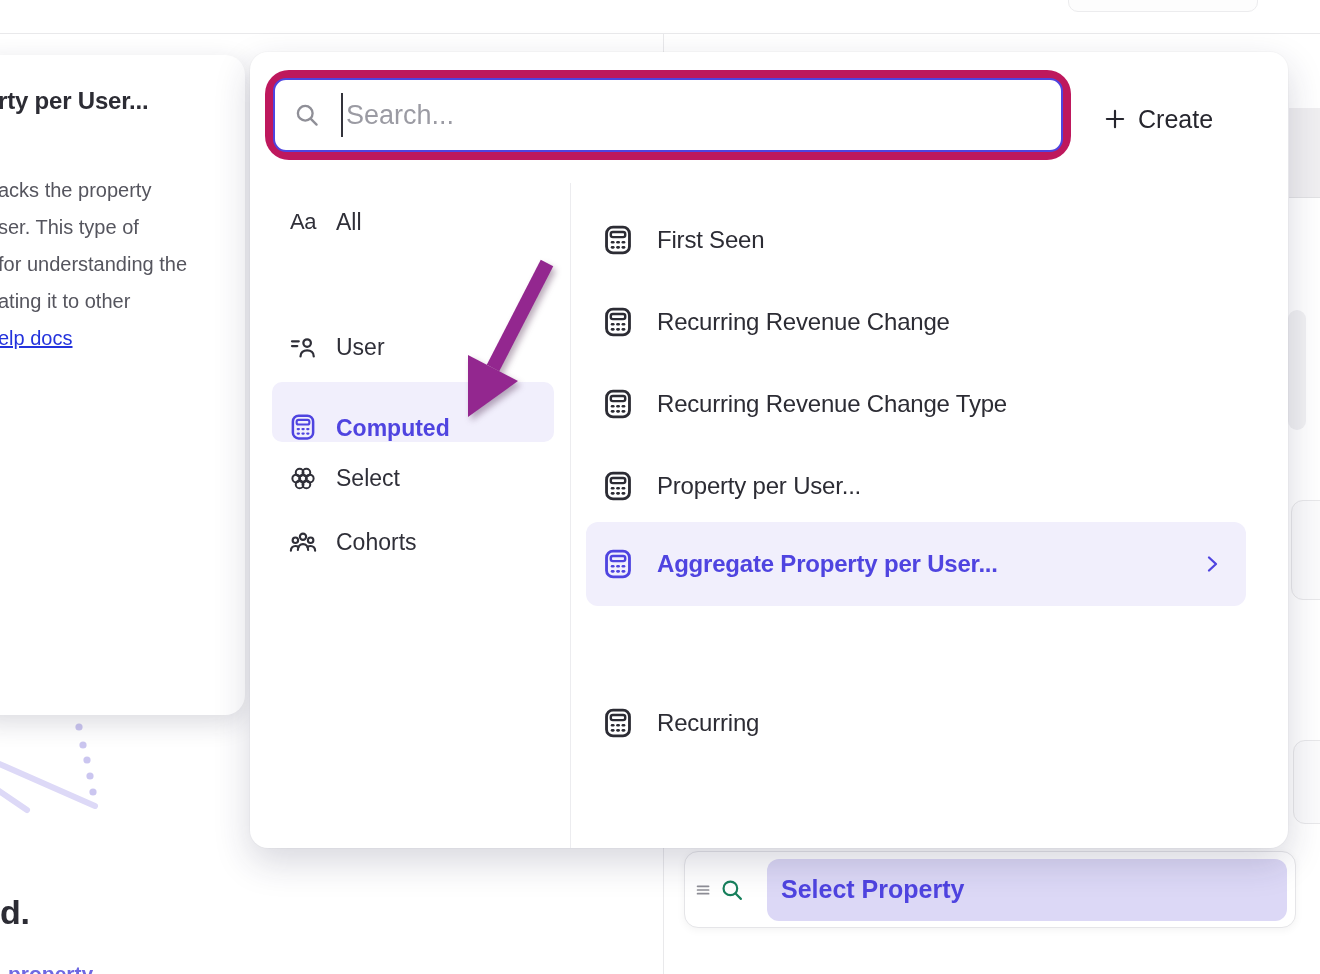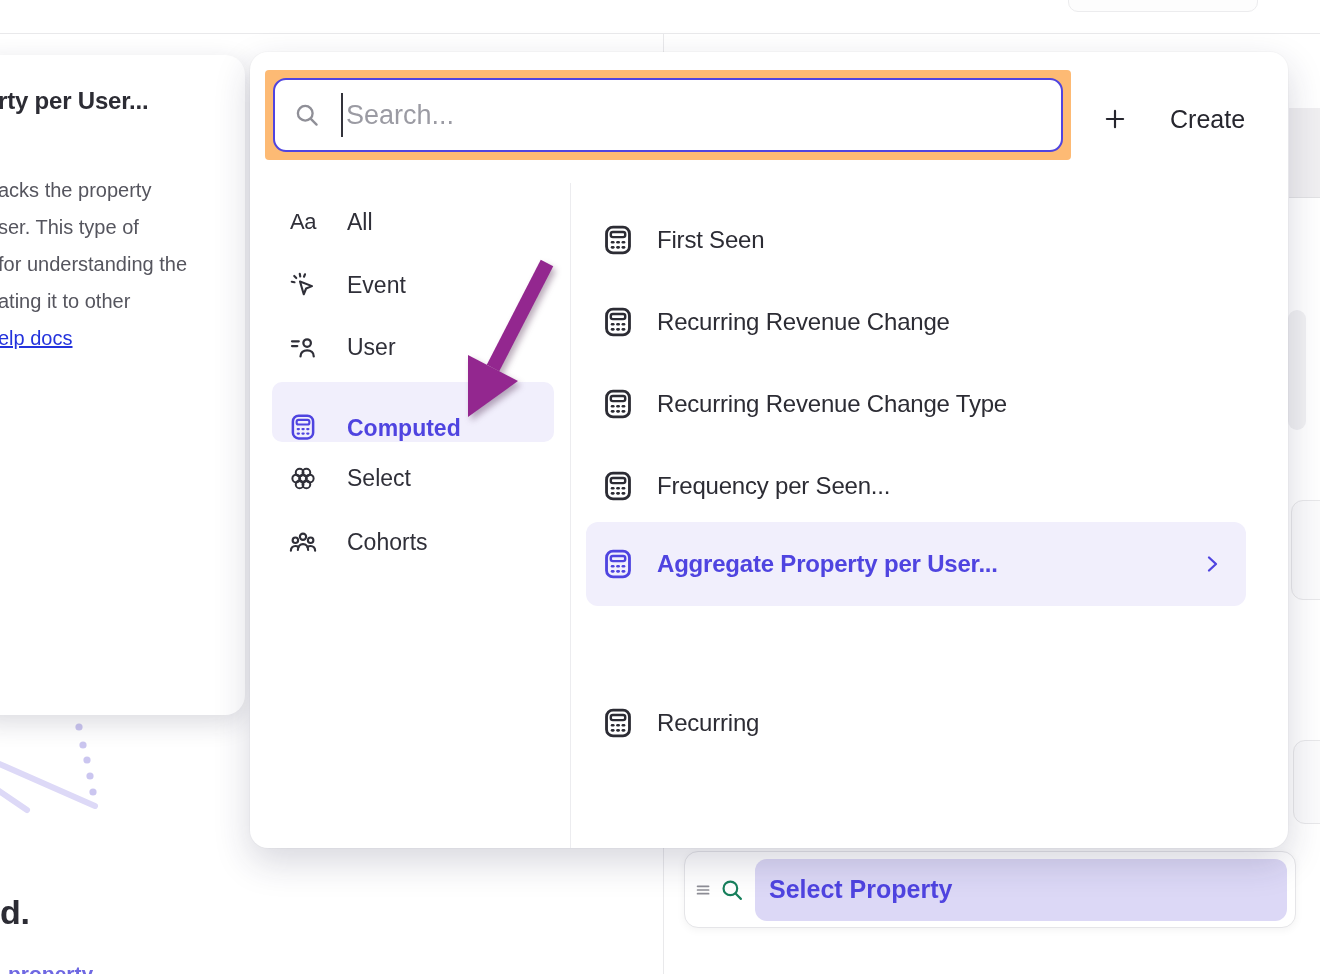--- a/index.html
+++ b/index.html
@@ -37,48 +37,48 @@
     color:#55555e; white-space:nowrap; }
   .tooltip-link { position:absolute; left:24px; top:272px; font-size:20px; font-weight:500;
     color:#2433dd; text-decoration:underline; cursor:pointer; white-space:nowrap; }
 
   
   .prop-bar-card { left:684px; top:851px; width:612px; height:77px; background:#fff;
     border:1px solid #e5e5e8; border-radius:14px; box-shadow:0 2px 8px rgba(0,0,0,.05);
     z-index:2; display:flex; align-items:center; }
   .drag-handle { margin-left:8px; width:22px; height:22px; color:#8d8d95; flex:0 0 auto; }
   .green-search { margin-left:4px; width:26px; height:26px; color:#17805c; flex:0 0 auto; }
-  .select-pill { margin-left:10px; margin-right:8px; flex:1; height:62px; background:#dcd8f6;
+  .select-pill { margin-left:22px; margin-right:8px; flex:1; height:62px; background:#dcd8f6;
     border-radius:12px; display:flex; align-items:center; padding-left:14px; cursor:pointer; }
   .select-pill span { font-size:25px; font-weight:600; color:#4f44e0; }
 
   
   .popup { left:250px; top:52px; width:1038px; height:796px; background:#fff; border-radius:18px;
     box-shadow:0 14px 36px rgba(35,35,70,.18), 0 0 0 1px rgba(0,0,0,.02); z-index:5; }
   .popup-divider { position:absolute; left:320px; top:131px; bottom:0; width:1px; background:#ececef; }
 
   .search-ring { position:absolute; left:15px; top:18px; width:806px; height:90px;
-    background:#fdba74; border-radius:4px; }
+    background:#be185d; border-radius:24px; }
   .search-input { position:absolute; left:8px; top:8px; right:8px; bottom:8px; background:#fff;
     border:2.5px solid #4f44e0; border-radius:13px; display:flex; align-items:center;
     padding-left:18px; cursor:text; }
   .search-input .mag { width:28px; height:28px; color:#8f8f97; flex:0 0 auto; }
   .caret { width:2px; height:44px; background:#33333b; margin-left:20px; }
   .placeholder { font-size:27px; color:#9b9ba3; margin-left:3px; }
 
   .create-btn { position:absolute; left:852px; top:44px; height:46px; display:flex;
     align-items:center; gap:10px; cursor:pointer; }
   .create-btn .plus { width:26px; height:26px; color:#26262e; }
-  .create-btn span { font-size:25px; font-weight:500; color:#26262e;margin-left:32px; }
+  .create-btn span { font-size:25px; font-weight:500; color:#26262e; }
 
   .cat-row { position:absolute; left:22px; width:282px; height:54px; display:flex;
     align-items:center; padding-left:16px; gap:18px; border-radius:10px; cursor:pointer; }
   .cat-row .cicon { width:30px; height:30px; color:#2f2f38; display:flex; align-items:center;
     justify-content:center; flex:0 0 auto; }
-  .cat-row span.lbl { font-size:23px; font-weight:500; color:#2f2f38;margin-left:11px; }
+  .cat-row span.lbl { font-size:23px; font-weight:500; color:#2f2f38; }
   .cat-row.selected { background:#f1effc; height:60px;align-items:flex-end; }
   .cat-row.selected .cicon { color:#4f44e0; }
   .cat-row.selected span.lbl { color:#4f44e0; font-weight:600; }
   .aa { font-size:22px; font-weight:500; color:#2f2f38; letter-spacing:-0.5px; }
 
   .prop-row { position:absolute; left:336px; width:660px; height:82px; display:flex;
     align-items:center; padding-left:15px; gap:22px; border-radius:12px; cursor:pointer; }
   .prop-row .picon { width:34px; height:34px; color:#2c2c34; flex:0 0 auto; }
   .prop-row span.lbl { font-size:24px; font-weight:500; color:#2c2c34; letter-spacing:-0.2px; }
   .prop-row.selected { background:#f1effc; height:84px; }
@@ -184,32 +184,20 @@
     </svg>
     <span>Create</span>
   </div>
 
   <div class="cat-row" style="top:143px">
     <span class="cicon">
         <span class="aa">Aa</span>
       </span>
     <span class="lbl">All</span>
   </div>
-  <div class="cat-row" style="top:206px">
-    <svg class="cicon" viewBox="0 0 24 24">
-      <g fill="none" stroke="currentColor" stroke-width="1.7" stroke-linecap="round" stroke-linejoin="round">
-        <path d="M9.6 9.2 L19.2 12.9 L14.5 14.8 L12.6 19.4 Z"></path>
-        <line x1="5.0" y1="4.8" x2="6.6" y2="6.4"></line>
-        <line x1="9.4" y1="3.0" x2="9.8" y2="5.2"></line>
-        <line x1="3.0" y1="9.4" x2="5.2" y2="9.8"></line>
-        <line x1="13.6" y1="3.4" x2="12.8" y2="5.4"></line>
-      </g>
-    </svg>
-    <span class="lbl">Event</span>
-  </div>
   <div class="cat-row" style="top:268px">
     <svg class="cicon" viewBox="0 0 24 24">
       <g fill="none" stroke="currentColor" stroke-width="1.8" stroke-linecap="round">
         <circle cx="15.3" cy="8.8" r="3.0"></circle>
         <path d="M10.0 19.5 c0-3.1 2.3-4.8 5.3-4.8 s5.3 1.7 5.3 4.8"></path>
         <line x1="3.2" y1="7.4" x2="8.6" y2="7.4"></line>
         <line x1="3.2" y1="11.2" x2="7.4" y2="11.2"></line>
       </g>
     </svg>
     <span class="lbl">User</span>
@@ -263,21 +251,21 @@
   <div class="prop-row" style="top:311px">
     <svg class="picon" viewBox="0 0 24 24">
         <use href="#ic-calc"></use>
       </svg>
     <span class="lbl">Recurring Revenue Change Type</span>
   </div>
   <div class="prop-row" style="top:393px">
     <svg class="picon" viewBox="0 0 24 24">
         <use href="#ic-calc"></use>
       </svg>
-    <span class="lbl">Frequency per Seen...</span>
+    <span class="lbl">Property per User...</span>
   </div>
   <div class="prop-row selected" style="top:470px">
     <svg class="picon" viewBox="0 0 24 24">
         <use href="#ic-calc"></use>
       </svg>
     <span class="lbl">Aggregate Property per User...</span>
     <svg class="chev" viewBox="0 0 24 24">
       <path d="M9 5.5 L16 12 L9 18.5" fill="none" stroke="currentColor" stroke-width="2.3" stroke-linecap="round" stroke-linejoin="round"></path>
     </svg>
   </div>

